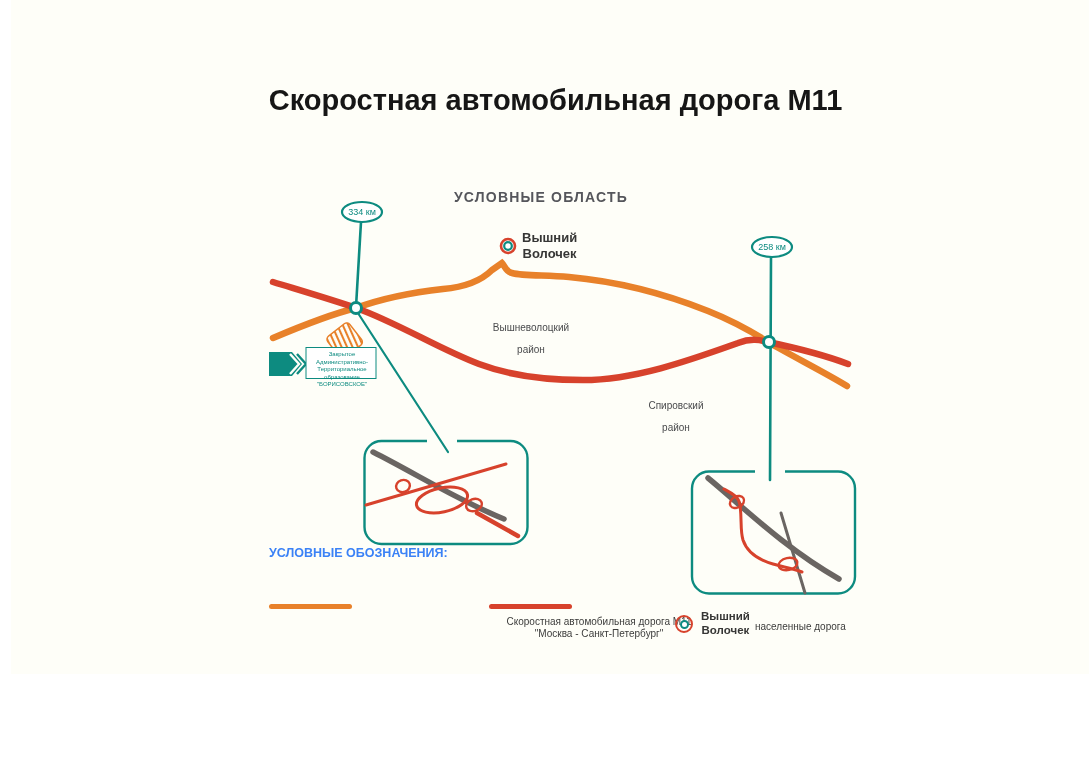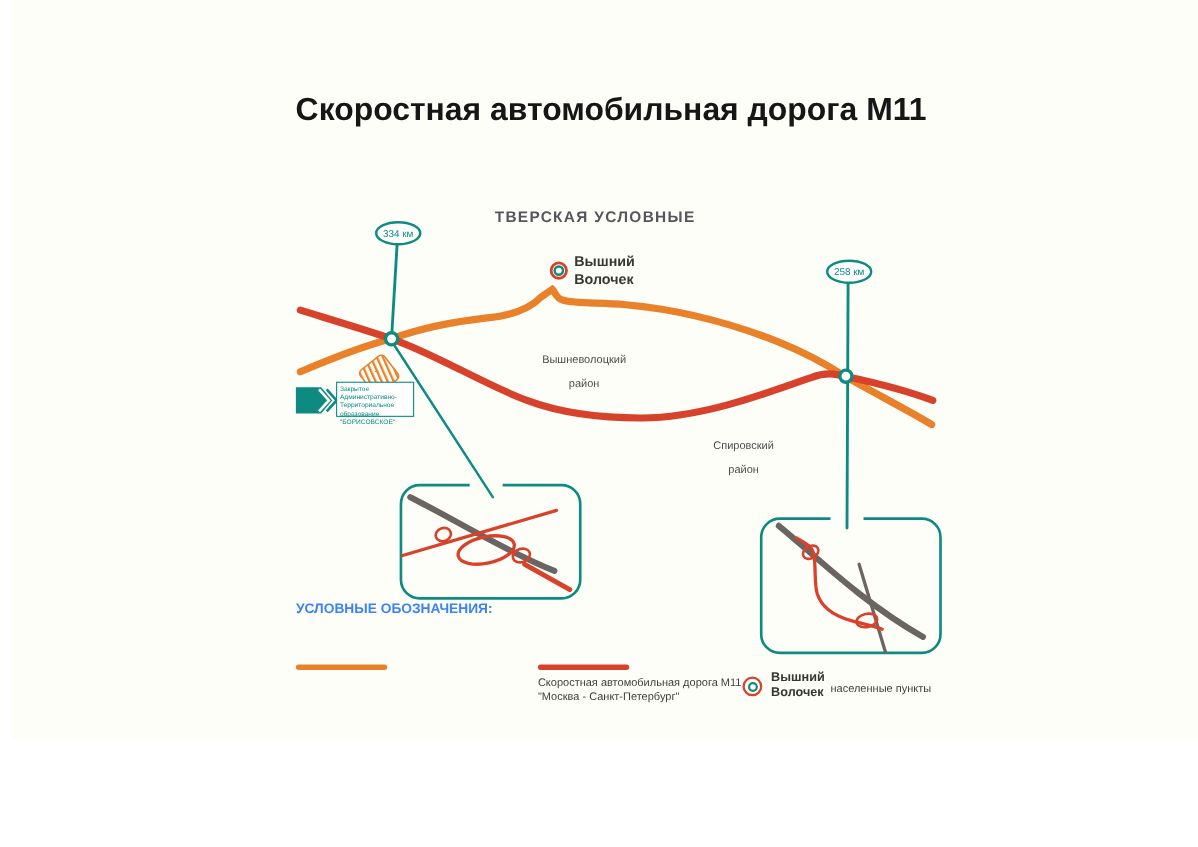--- a/index.html
+++ b/index.html
@@ -5,21 +5,21 @@
   html,body{margin:0;padding:0;}
   .page{
     position:relative;
     width:1089px;height:674px;
     background:var(--background,#FEFEF8);
     font-family:"Liberation Sans",sans-serif;
     overflow:hidden;
     color:var(--text-dark,#3C3C3B);
     margin-left:11px;
   }
-  .abs{position:absolute;}
+  .abs{position:absolute;text-align:center;}
   .map-svg{position:absolute;left:0;top:0;}
 
   .title{
     left:0;right:0;top:82px;
     text-align:center;
     font-size:29px;font-weight:bold;line-height:36px;
     color:#161616;
   }
   .region-label{
     left:430px;top:189px;width:200px;
@@ -164,21 +164,21 @@
     </g>
 
     <ellipse cx="351" cy="212" rx="20" ry="10" fill="#FFFFFF" stroke="#0D8B80" stroke-width="2.2"></ellipse>
     <ellipse cx="761" cy="247" rx="20" ry="10" fill="#FFFFFF" stroke="#0D8B80" stroke-width="2.2"></ellipse>
   </svg>
 
   <div class="abs title">
     <div>Скоростная автомобильная дорога М11</div>
   </div>
 
-  <div class="abs region-label">ТВЕРСКАЯ УСЛОВНЫЕ</div>
+  <div class="abs region-label">УСЛОВНЫЕ ОБЛАСТЬ</div>
 
   <div class="abs km-label" style="left:331px;top:207px;">334 км</div>
   <div class="abs km-label" style="left:741px;top:242px;">258 км</div>
 
   <div class="abs city-label">
     <div>Вышний</div>
     <div>Волочек</div>
   </div>
 
   <div class="abs district-label" style="left:445px;top:317px;width:150px;">
@@ -206,15 +206,15 @@
     <div>"Москва - Санкт-Петербург"</div>
   </div>
 
   <div class="abs legend-city-sample">
     <div class="inner"></div>
   </div>
   <div class="abs legend-city-label">
     <div>Вышний</div>
     <div>Волочек</div>
   </div>
-  <div class="abs legend-caption">населенные пункты</div>
+  <div class="abs legend-caption">населенные дорога</div>
 
 </div>
 
 </body></html>

